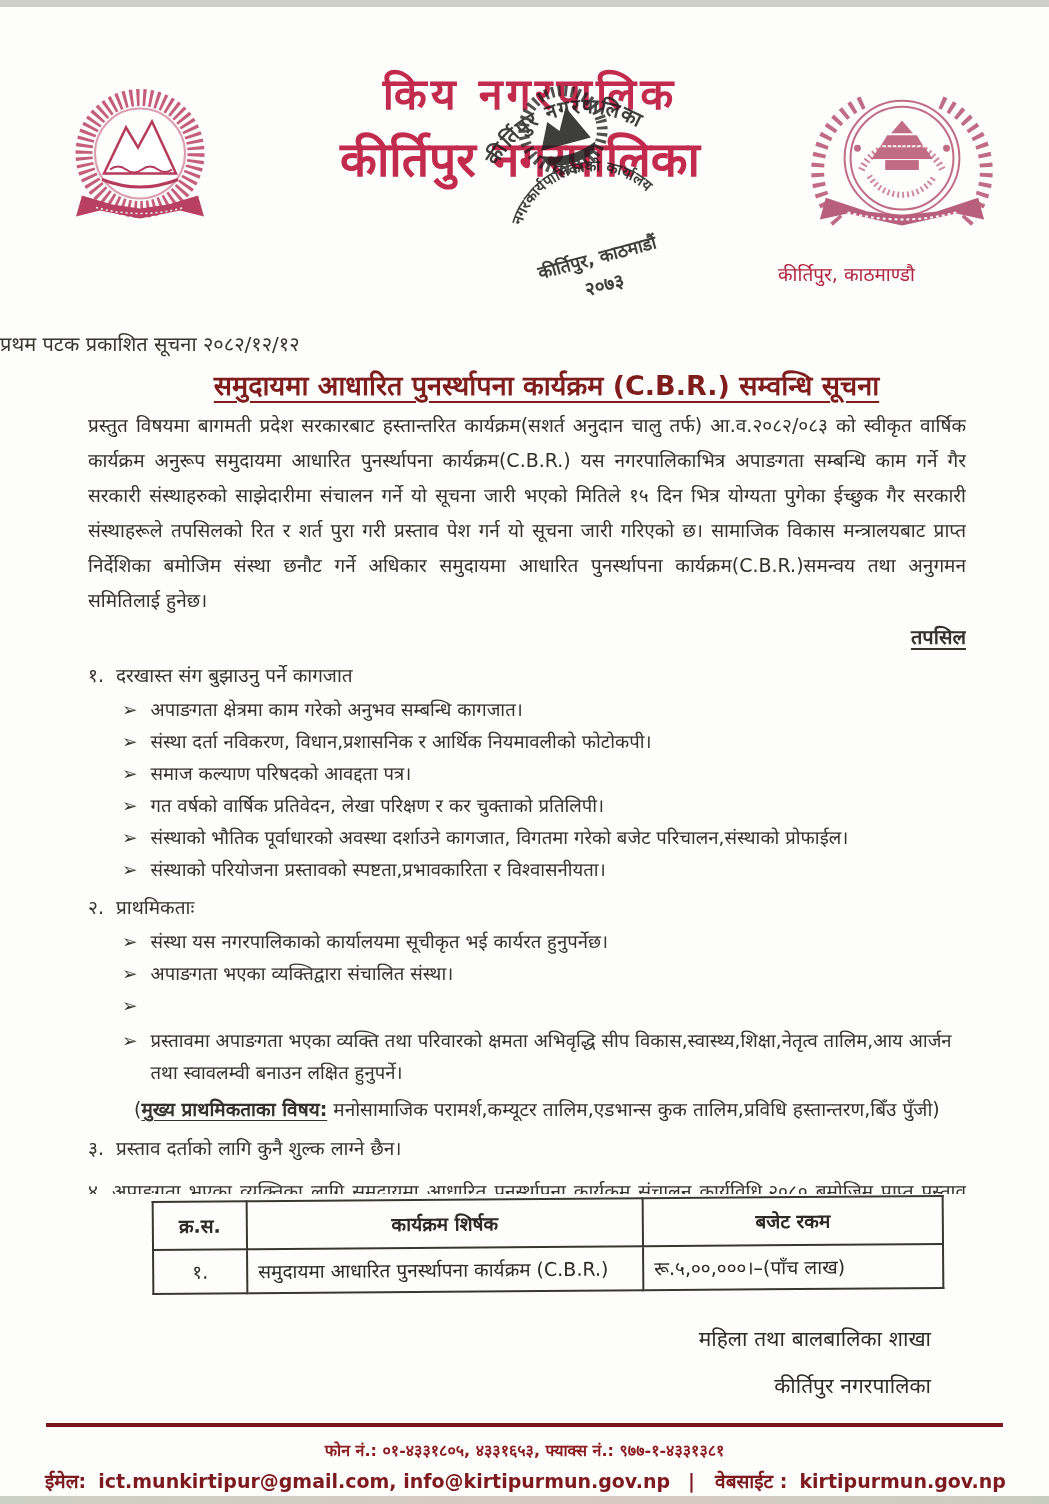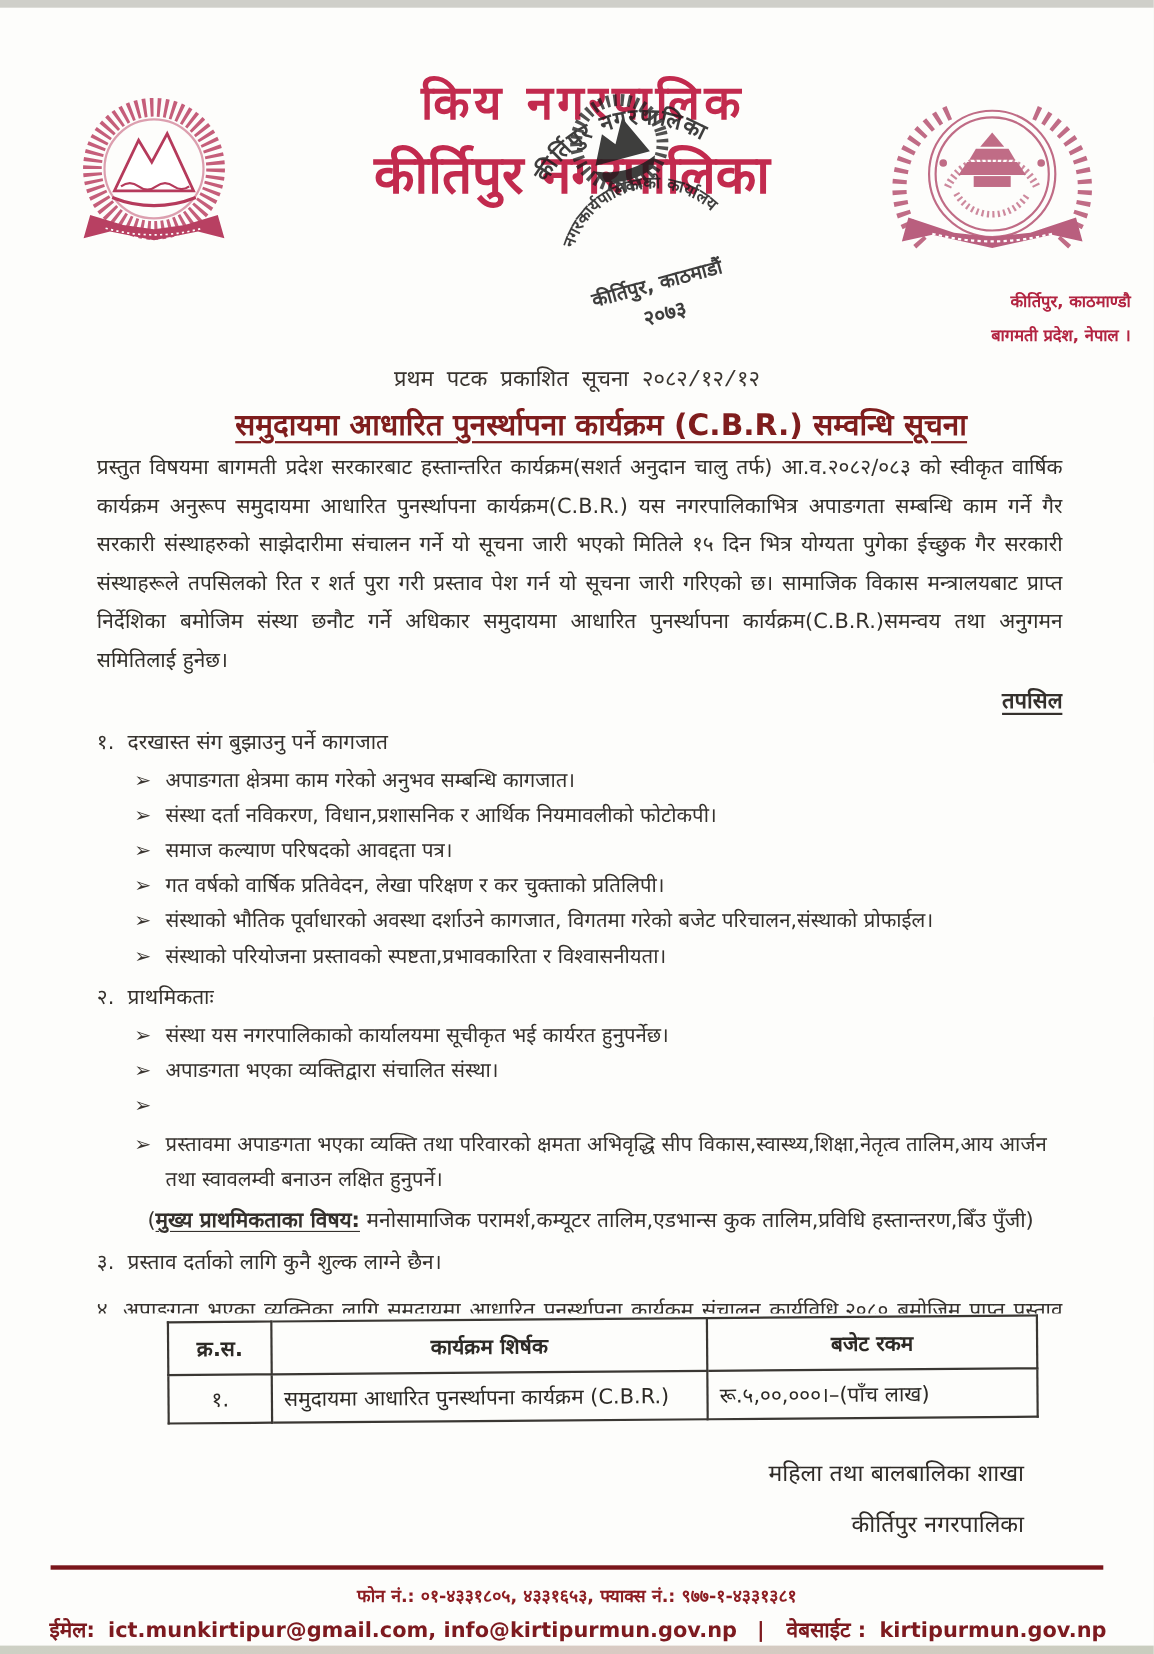--- a/index.html
+++ b/index.html
@@ -5,32 +5,32 @@
   html,body{margin:0;padding:0;background:#e9e7e2;}
   .page{position:relative;width:1049px;height:1504px;margin:0 auto;background:#fdfdfb;
         font-family:"DejaVu Sans","Liberation Sans",sans-serif;color:#35312d;overflow:hidden;}
   .scan-top{position:absolute;top:0;left:0;right:0;height:7px;background:#cfcfc9;}
   .scan-bottom{position:absolute;bottom:0;left:0;right:0;height:8px;
         background:linear-gradient(90deg,#cdd0c4,#d9cac3 55%,#c9cdbf);}
   
   .header{position:absolute;top:7px;left:0;right:0;height:318px;}
   .emblem-left{position:absolute;left:52px;top:72px;width:180px;height:165px;}
   .emblem-right{position:absolute;left:806px;top:66px;width:192px;height:188px;}
-  .seal-address{position:absolute;left:778px;top:252px;width:250px;text-align:right;
-        color:#b22441;font-weight:bold;font-size:15px;line-height:31px;}
+  .seal-address{position:absolute;left:778px;top:252px;width:250px;text-align:left;
+        color:#b22441;font-weight:normal;font-size:19px;line-height:31px;}
   .m1{position:absolute;left:315px;top:66px;width:430px;text-align:center;
       font-size:43px;font-weight:bold;color:#c22a4e;letter-spacing:4px;line-height:1;}
   .m2{position:absolute;left:275px;top:128px;width:490px;text-align:center;
       font-size:48px;font-weight:bold;color:#c22a4e;line-height:1;}
   .m3{position:absolute;left:335px;top:206px;width:370px;text-align:center;
       font-size:25px;font-weight:bold;color:#c53054;line-height:1.2;}
   .stamp{position:absolute;left:448px;top:52px;width:262px;height:262px;opacity:.85;}
   
-  .meta{position:absolute;top:330px;left:0;right:0;text-align:center;
-        font-size:20px;color:#3a3530;font-family:Liberation Mono, monospace;}
+  .meta{position:absolute;top:330px;left:0;right:0;
+        font-size:20px;color:#3a3530;}
   .title-row{position:absolute;top:366px;left:0;right:0;text-align:center;}
   .title-row span{font-size:27px;font-weight:bold;color:#7f1d1d;
         text-decoration:underline;text-underline-offset:6px;text-decoration-thickness:2px;margin-left:44px;}
   
   .body{position:absolute;top:408px;left:88px;width:878px;height:786px;overflow:hidden;}
   .intro{margin:0;text-align:justify;font-size:19px;line-height:35px;color:#33302b;}
   .h-tapasil{margin-top:5px;font-size:20px;font-weight:bold;
         text-decoration:underline;text-underline-offset:4px;text-align:right;}
   .item{margin-top:12px;font-size:19px;line-height:27px;}
   .item .num{margin-right:6px;}
@@ -121,21 +121,20 @@
         <rect x="78" y="88" width="34" height="10"></rect>
         <circle cx="50" cy="76" r="3.5"></circle>
         <circle cx="140" cy="76" r="3.5"></circle>
       </g>
       <path d="M 18 126 L 60 140 L 95 144 L 130 140 L 172 126 L 178 148 L 150 142 L 95 154 L 40 142 L 12 148 Z" fill="#b95f7e"></path>
       <path d="M 40 141 q 55 14 110 0" stroke="#ffffff" stroke-width="2" stroke-dasharray="3 3" fill="none"></path>
     </svg>
 
     <div class="seal-address">
       <div>कीर्तिपुर, काठमाण्डौ</div>
-      <div>बागमती प्रदेश, नेपाल ।</div>
     </div>
   </div>
 
   <div class="meta">प्रथम पटक प्रकाशित सूचना २०८२/१२/१२</div>
   <div class="title-row">
     <span>समुदायमा आधारित पुनर्स्थापना कार्यक्रम (C.B.R.) सम्वन्धि सूचना</span>
   </div>
 
   <div class="body">
     <p class="intro">प्रस्तुत विषयमा बागमती प्रदेश सरकारबाट हस्तान्तरित कार्यक्रम(सशर्त अनुदान चालु तर्फ) आ.व.२०८२/०८३ को स्वीकृत वार्षिक कार्यक्रम अनुरूप समुदायमा आधारित पुनर्स्थापना कार्यक्रम(C.B.R.) यस नगरपालिकाभित्र अपाङगता सम्बन्धि काम गर्ने गैर सरकारी संस्थाहरुको साझेदारीमा संचालन गर्ने यो सूचना जारी भएको मितिले १५ दिन भित्र योग्यता पुगेका ईच्छुक गैर सरकारी संस्थाहरूले तपसिलको रित र शर्त पुरा गरी प्रस्ताव पेश गर्न यो सूचना जारी गरिएको छ। सामाजिक विकास मन्त्रालयबाट प्राप्त निर्देशिका बमोजिम संस्था छनौट गर्ने अधिकार समुदायमा आधारित पुनर्स्थापना कार्यक्रम(C.B.R.)समन्वय तथा अनुगमन समितिलाई हुनेछ।</p>

